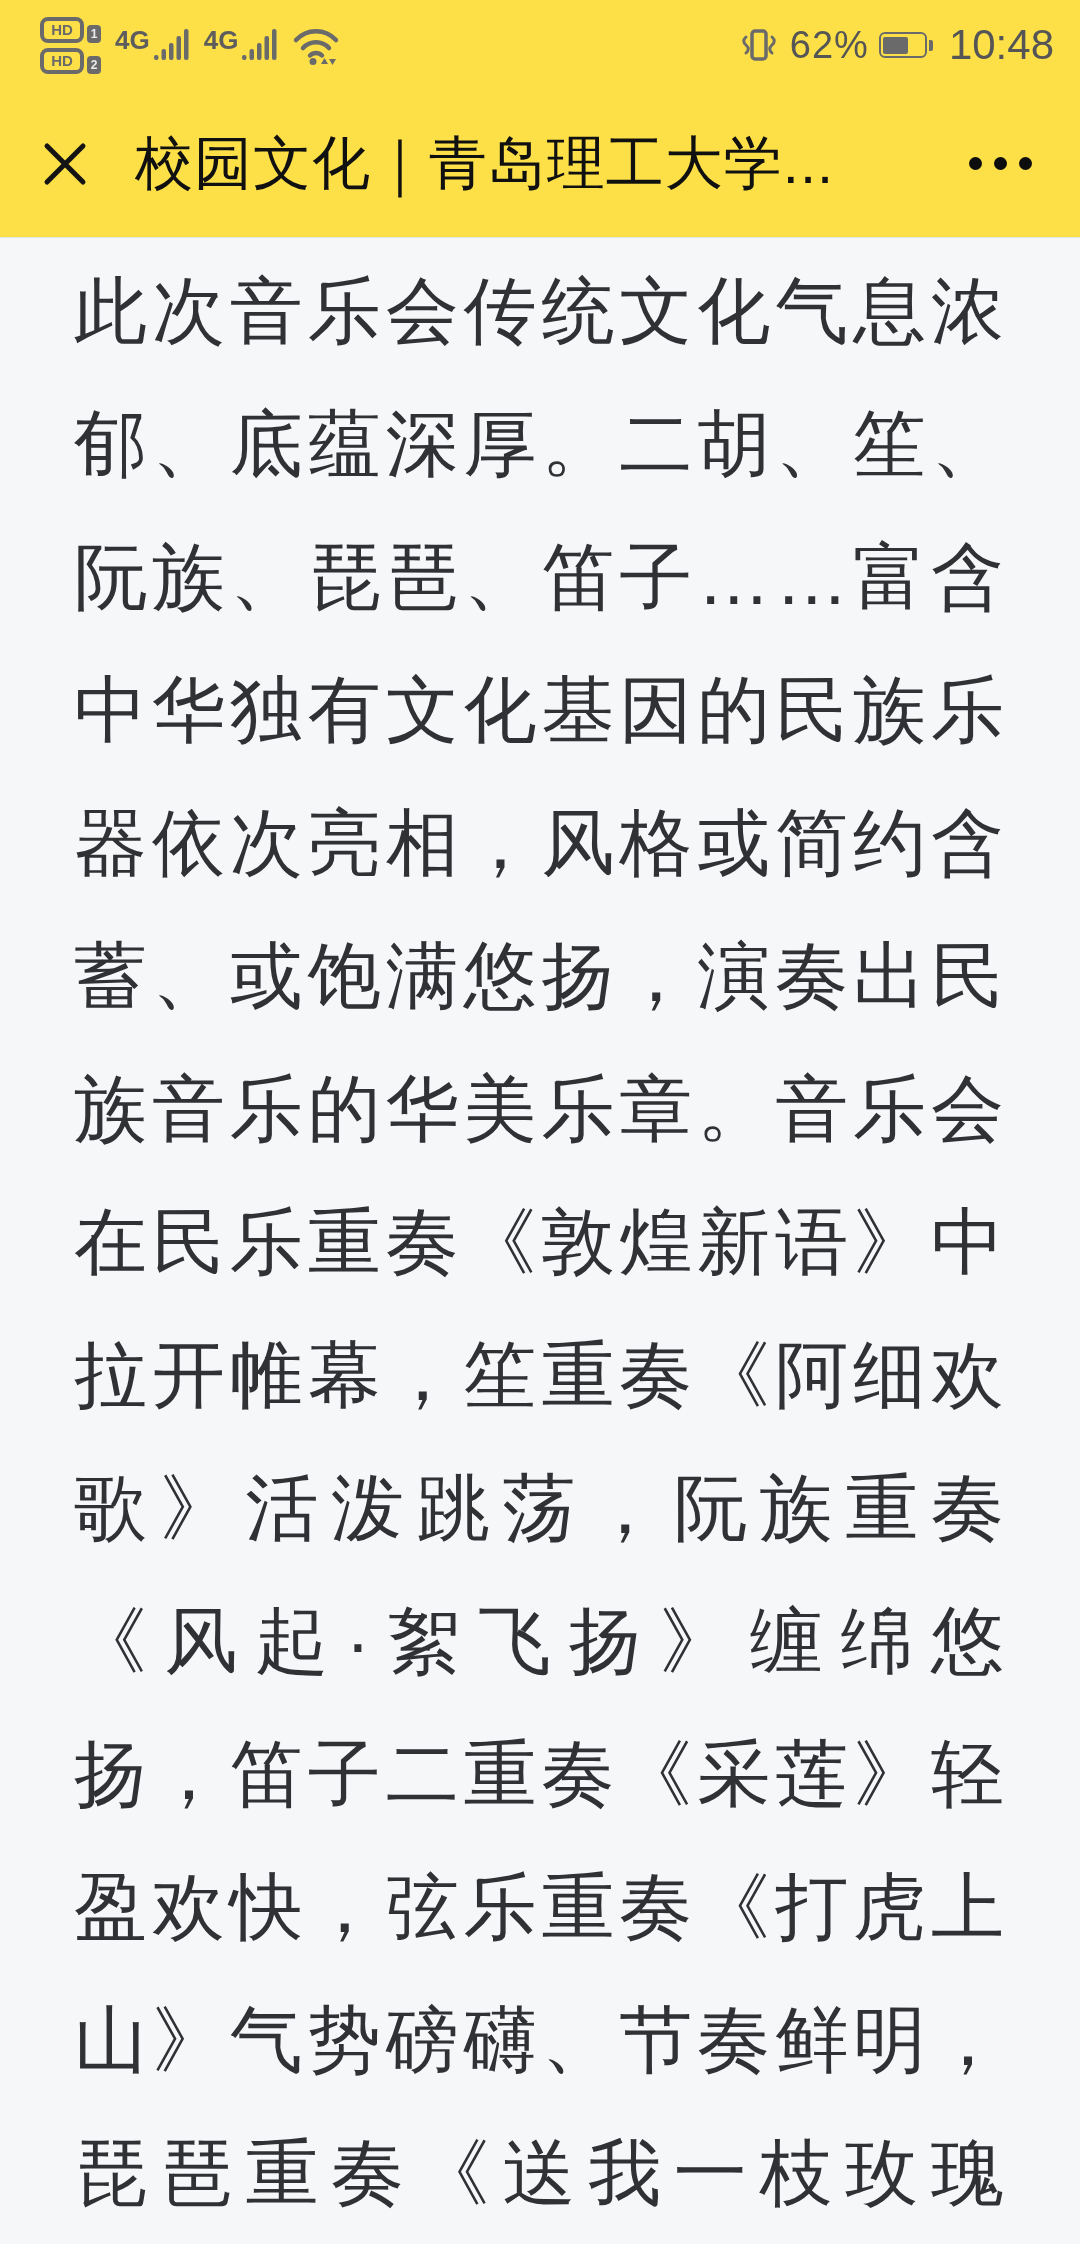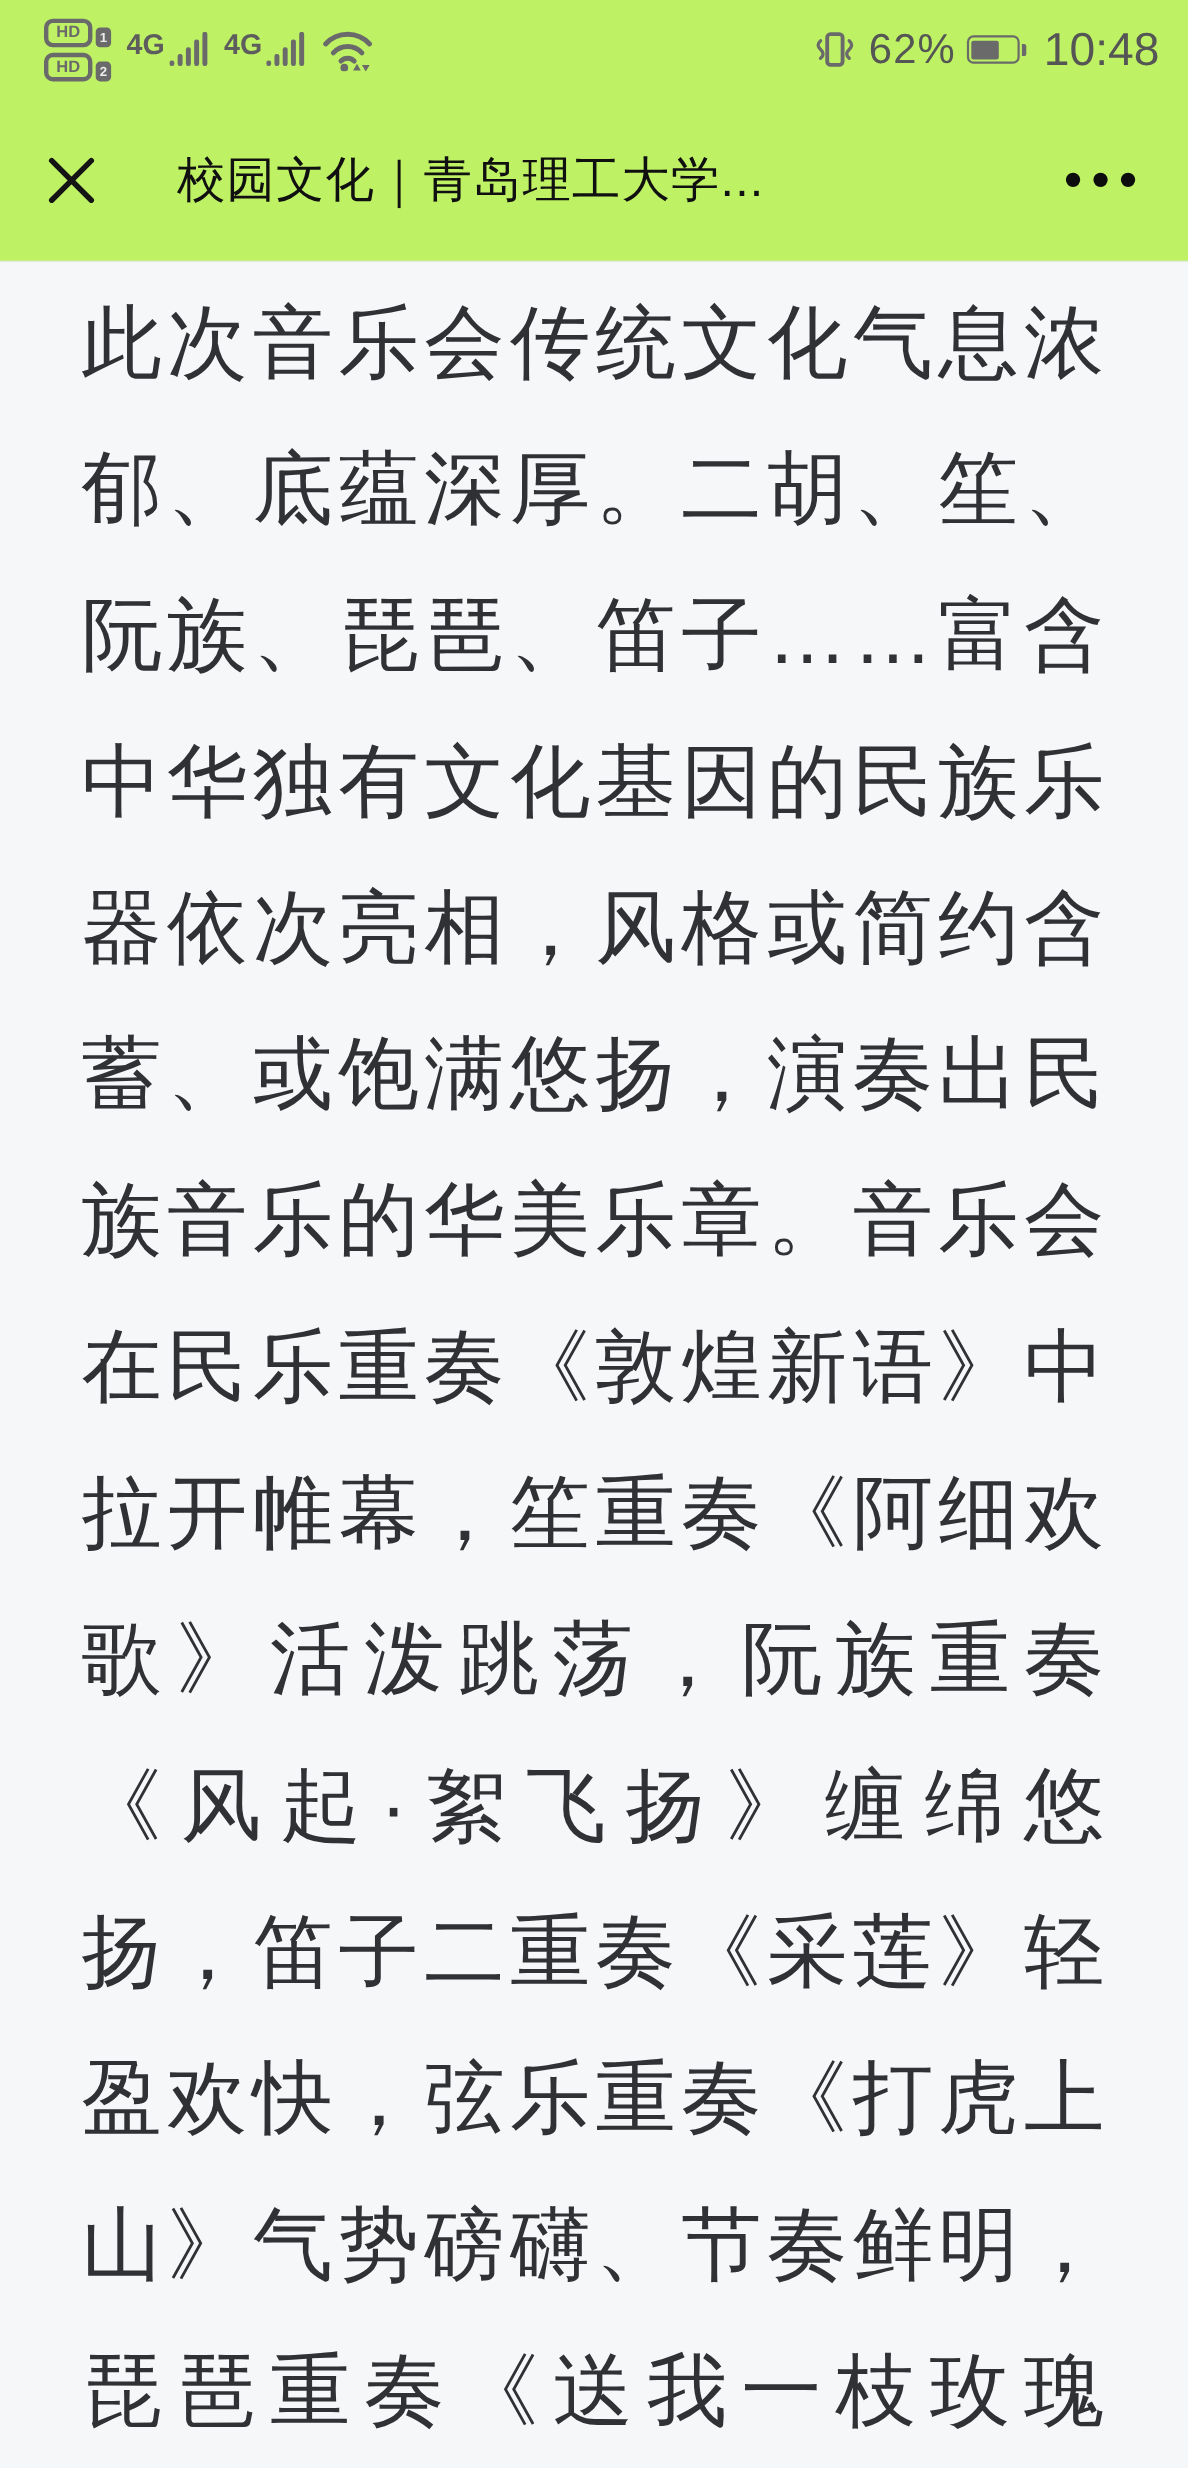--- a/index.html
+++ b/index.html
@@ -5,21 +5,21 @@
   * { margin:0; padding:0; box-sizing:border-box; }
   html,body { width:1080px; height:2244px; }
   body {
     font-family: "Liberation Sans", "DejaVu Sans", sans-serif;
     background:#f6f7f9;
     overflow:hidden;
   }
   .screen { width:1080px; height:2244px; display:flex; flex-direction:column; }
 
   
-  .topbar { background:#bef264; border-bottom:1px solid #e3e3e3; }
+  .topbar { background:#fde047; border-bottom:1px solid #e3e3e3; }
 
   .status-bar {
     height:90px;
     display:flex; align-items:center; justify-content:space-between;
     padding:0 26px 0 40px;
     color:#5d5d5d;
   }
   .sb-left { display:flex; align-items:center; gap:14px; }
   .sb-right { display:flex; align-items:center; gap:10px; }
 
@@ -55,22 +55,22 @@
   .battery-cap { width:4px; height:11px; background:#6a6a6a; border-radius:0 2px 2px 0; margin-left:2px; }
 
   .title-bar {
     height:147px;
     display:flex; align-items:center;
     padding:0 44px 0 38px;
   }
   .close-btn { width:54px; height:54px; flex:0 0 auto; cursor:pointer; }
   .page-title {
     flex:1 1 auto;
-    margin-left:69px;
-    font-size:44px; font-weight:500; color:#101010;
+    margin-left:43px;
+    font-size:58px; font-weight:500; color:#101010;
     white-space:nowrap; overflow:hidden;
     letter-spacing:1px;
   }
   .more-btn { display:flex; gap:12px; align-items:center; flex:0 0 auto; padding:10px 4px; cursor:pointer; }
   .more-dot { width:13px; height:13px; border-radius:50%; background:#0d0d0d; }
 
   
   .content {
     flex:1 1 auto;
     background:#f6f7f9;

